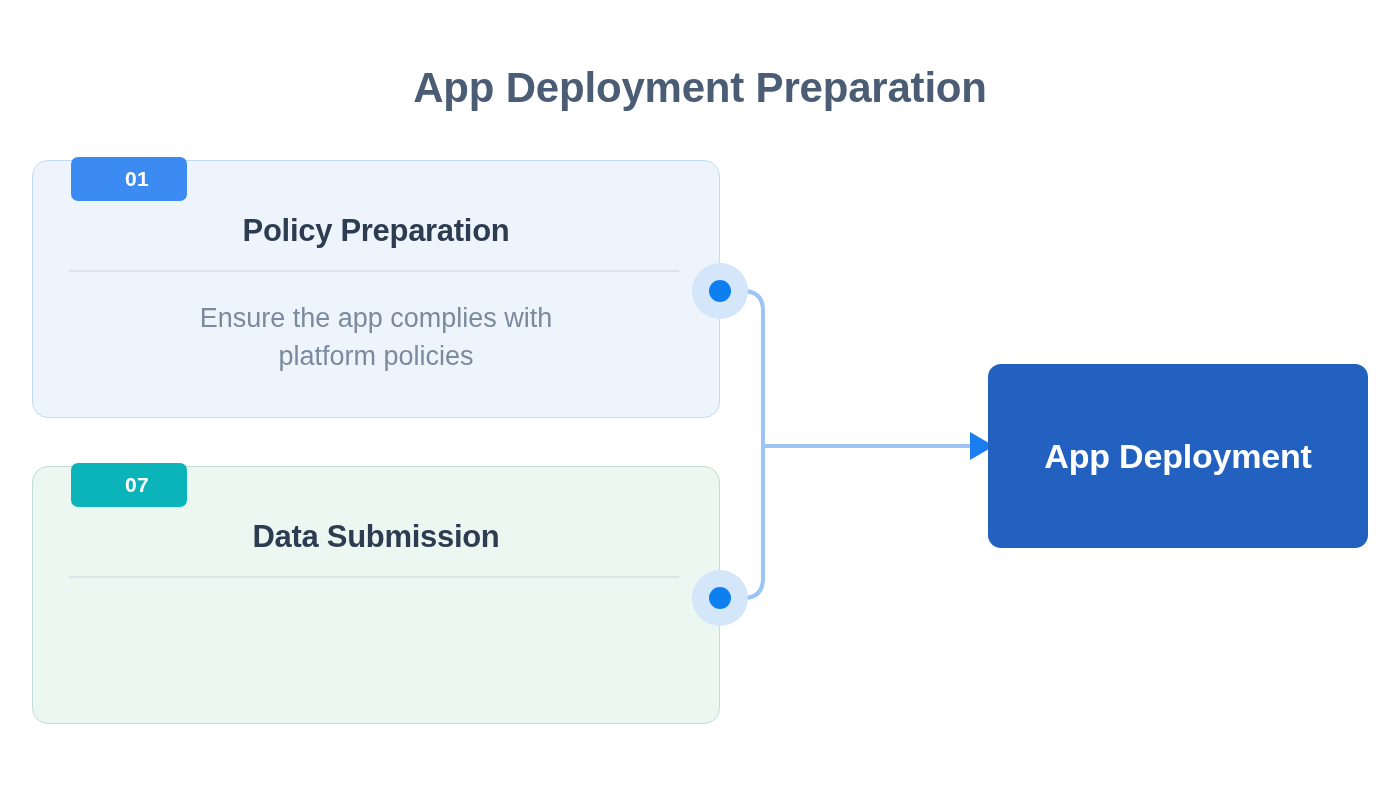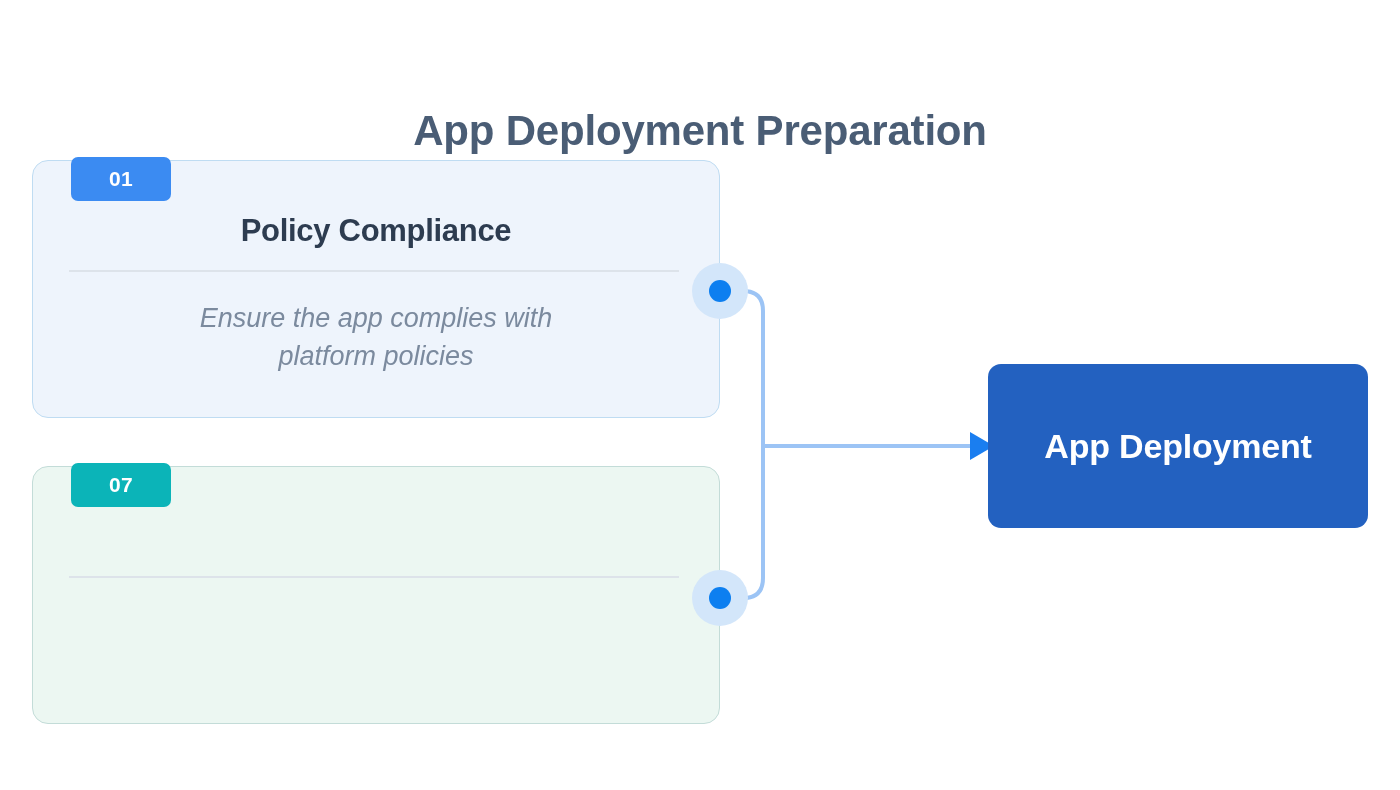--- a/index.html
+++ b/index.html
@@ -19,21 +19,20 @@
   #page-title {
     position: absolute;
     left: 0;
     top: 64px;
     width: 1400px;
     text-align: center;
     font-size: 42px;
     font-weight: bold;
     color: #4a5d75;
     letter-spacing: -0.2px;
-    margin-top: 43px;
   }
 
   
   .card {
     position: absolute;
     left: 32px;
     width: 688px;
     box-sizing: border-box;
     border-radius: 16px;
     border: 1.5px solid transparent;
@@ -58,20 +57,21 @@
     width: 100px;
     height: 44px;
     border-radius: 7px;
     color: #ffffff;
     font-size: 21px;
     font-weight: bold;
     display: flex;
     align-items: center;
     justify-content: center;
     letter-spacing: 0.3px;
+    padding-left: 16px;
   }
   #badge-1 { background: #3b8bf2; }
   #badge-2 { background: #0bb4b8; }
 
   .card-title {
     position: absolute;
     left: 36px;
     right: 36px;
     top: 52px;
     text-align: center;
@@ -92,30 +92,29 @@
 
   .card-body {
     position: absolute;
     left: 30px;
     right: 30px;
     top: 138px;
     text-align: center;
     font-size: 27px;
     line-height: 38px;
     color: #7b8a9e;
-    font-style: italic;
   }
 
   
   #deployment-box {
     position: absolute;
     left: 988px;
     top: 364px;
     width: 380px;
-    height: 164px;
+    height: 184px;
     background: #2361c0;
     border-radius: 13px;
     display: flex;
     align-items: center;
     justify-content: center;
   }
   #deployment-label {
     color: #ffffff;
     font-size: 34px;
     font-weight: bold;
@@ -132,28 +131,29 @@
     pointer-events: none;
   }
 </style>
 </head>
 <body>
 
 <div id="page-title">App Deployment Preparation</div>
 
 <div class="card" id="card-1">
   <div class="badge" id="badge-1">01</div>
-  <div class="card-title">Policy Compliance</div>
+  <div class="card-title">Policy Preparation</div>
   <div class="card-divider"></div>
   <div class="card-body" style="white-space: pre-line;">Ensure the app complies with
 platform policies</div>
 </div>
 
 <div class="card" id="card-2">
   <div class="badge" id="badge-2">07</div>
+  <div class="card-title">Data Submission</div>
   <div class="card-divider"></div>
 </div>
 
 <svg id="connector-layer" viewBox="0 0 1400 790">
 
   <path d="M 720 291 H 743 Q 763 291 763 311 V 578 Q 763 598 743 598 H 720" fill="none" stroke="#9cc4f5" stroke-width="4"></path>
 
   <line x1="763" y1="446" x2="978" y2="446" stroke="#9cc4f5" stroke-width="4"></line>
 
   <polygon points="970,432 994,446 970,460" fill="#1a7ef0"></polygon>

